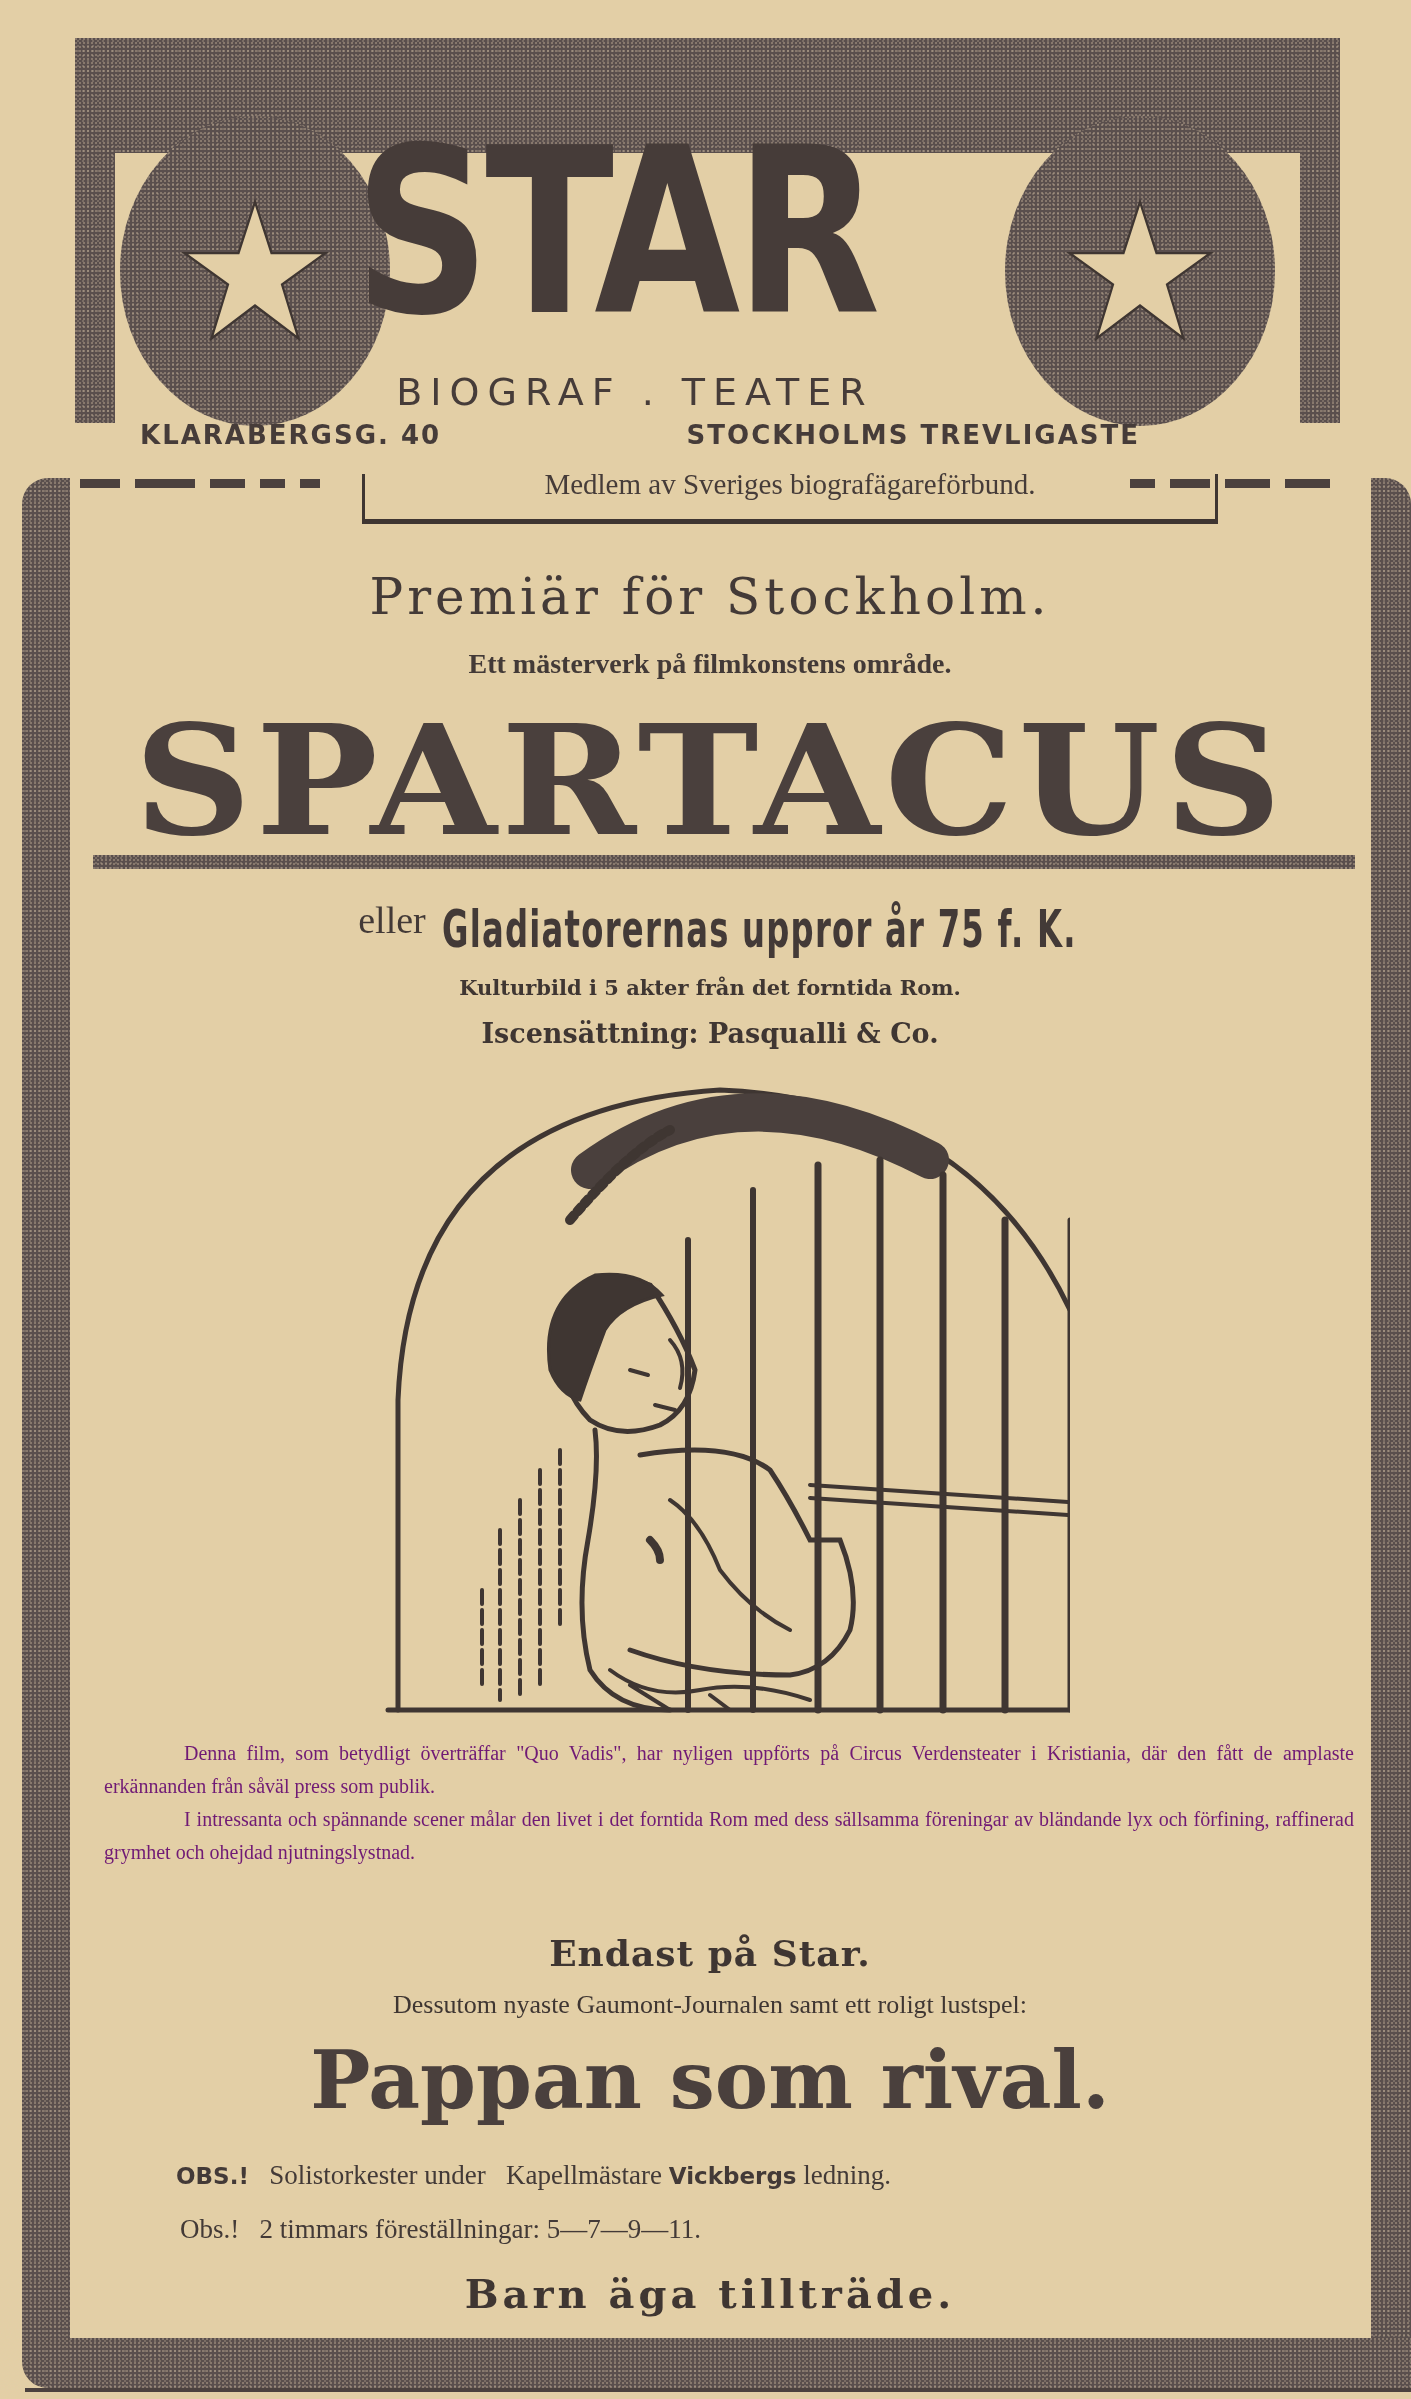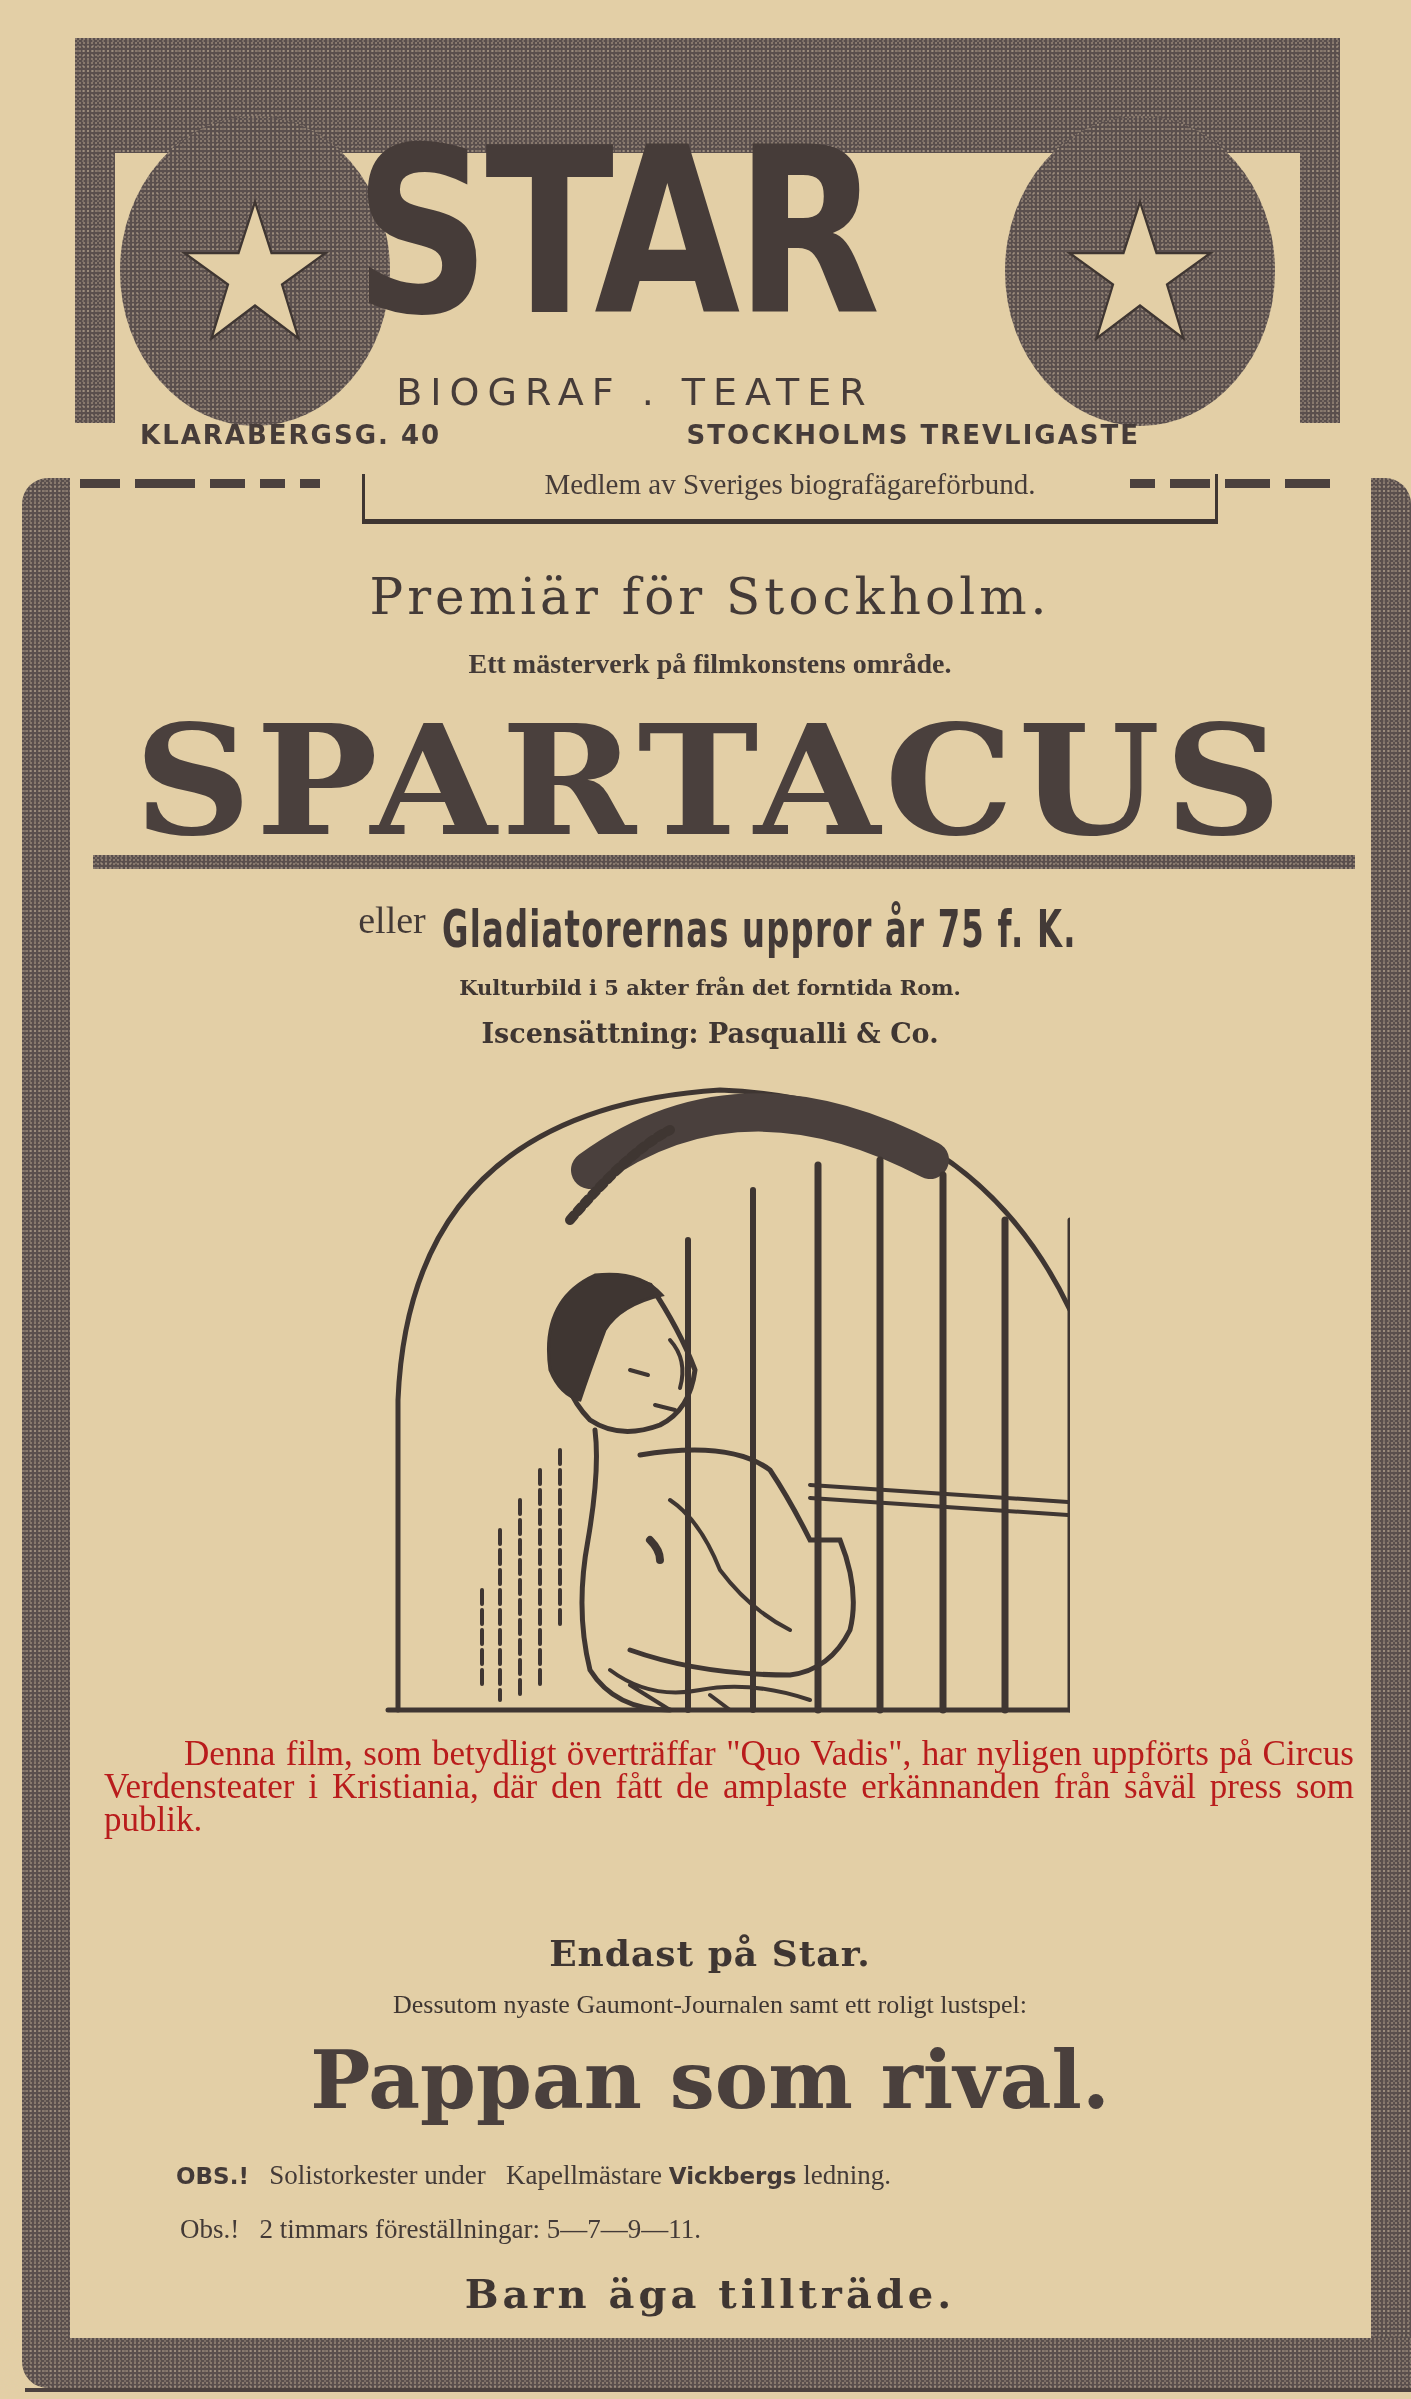--- a/index.html
+++ b/index.html
@@ -84,21 +84,21 @@
     transform: scaleX(0.62); transform-origin: left center; width: 620px; text-align: left;
     vertical-align: middle; white-space: nowrap; letter-spacing: 2px;
   }
   #culture { top: 975px; font-family: "DejaVu Serif", serif; font-weight: bold; font-size: 21px; }
   #staging { top: 1018px; font-family: "DejaVu Serif", serif; font-weight: bold; font-size: 27px; }
 
   #illustration { position: absolute; left: 370px; top: 1070px; width: 700px; height: 650px; }
 
   #body-text {
     position: absolute; left: 104px; top: 1737px; width: 1250px;
-    font-family: "Liberation Serif", serif; font-size: 35px; line-height: 33px; color: #b91c1c;
+    font-family: "Liberation Serif", serif; font-size: 20px; line-height: 33px; color: #701a75;
     text-align: justify;
   }
   #body-text p { margin: 0; text-indent: 80px; }
   #only-star { top: 1932px; font-family: "DejaVu Serif", serif; font-weight: bold; font-size: 36px; letter-spacing: 1px; }
   #also { top: 1990px; font-family: "Liberation Serif", serif; font-size: 26px; }
   #short-film {
     top: 2040px; font-family: "DejaVu Serif", serif; font-weight: bold; font-size: 80px; line-height: 1;
     color: #4a403d;
   }
   #obs1 { position: absolute; left: 176px; top: 2160px; font-size: 27px; font-family: "Liberation Serif", serif; color: #433a37; }
@@ -196,20 +196,21 @@
     <path d="M 270 385 Q 360 370 400 400 Q 420 430 440 470 L 470 470 Q 490 520 480 560 Q 460 600 420 605 Q 330 605 260 580" stroke-width="5"></path>
     <path d="M 300 430 Q 330 450 350 500 Q 380 540 420 560" stroke-width="4"></path>
     <path d="M 280 470 Q 290 480 290 490" stroke-width="8"></path>
 
     <path d="M 240 600 Q 280 630 330 620 Q 380 610 440 630 M 260 615 L 300 640 M 340 625 L 360 640" stroke-width="4"></path>
   </g>
 </svg>
 
 <div id="body-text">
   <p>Denna film, som betydligt överträffar "Quo Vadis", har nyligen uppförts på Circus Verdensteater i Kristiania, där den fått de amplaste erkännanden från såväl press som publik.</p>
+  <p>I intressanta och spännande scener målar den livet i det forntida Rom med dess sällsamma föreningar av bländande lyx och förfining, raffinerad grymhet och ohejdad njutningslystnad.</p>
 </div>
 <div id="only-star" class="center">Endast på Star.</div>
 <div id="also" class="center">Dessutom nyaste Gaumont-Journalen samt ett roligt lustspel:</div>
 <div id="short-film" class="center">Pappan som rival.</div>
 <div id="obs1">
   <span class="b">OBS.!</span>&nbsp;&nbsp;
   <span>Solistorkester under</span>&nbsp;&nbsp;
   <span>Kapellmästare</span>
   <span class="b">Vickbergs</span>
   <span>ledning.</span>

